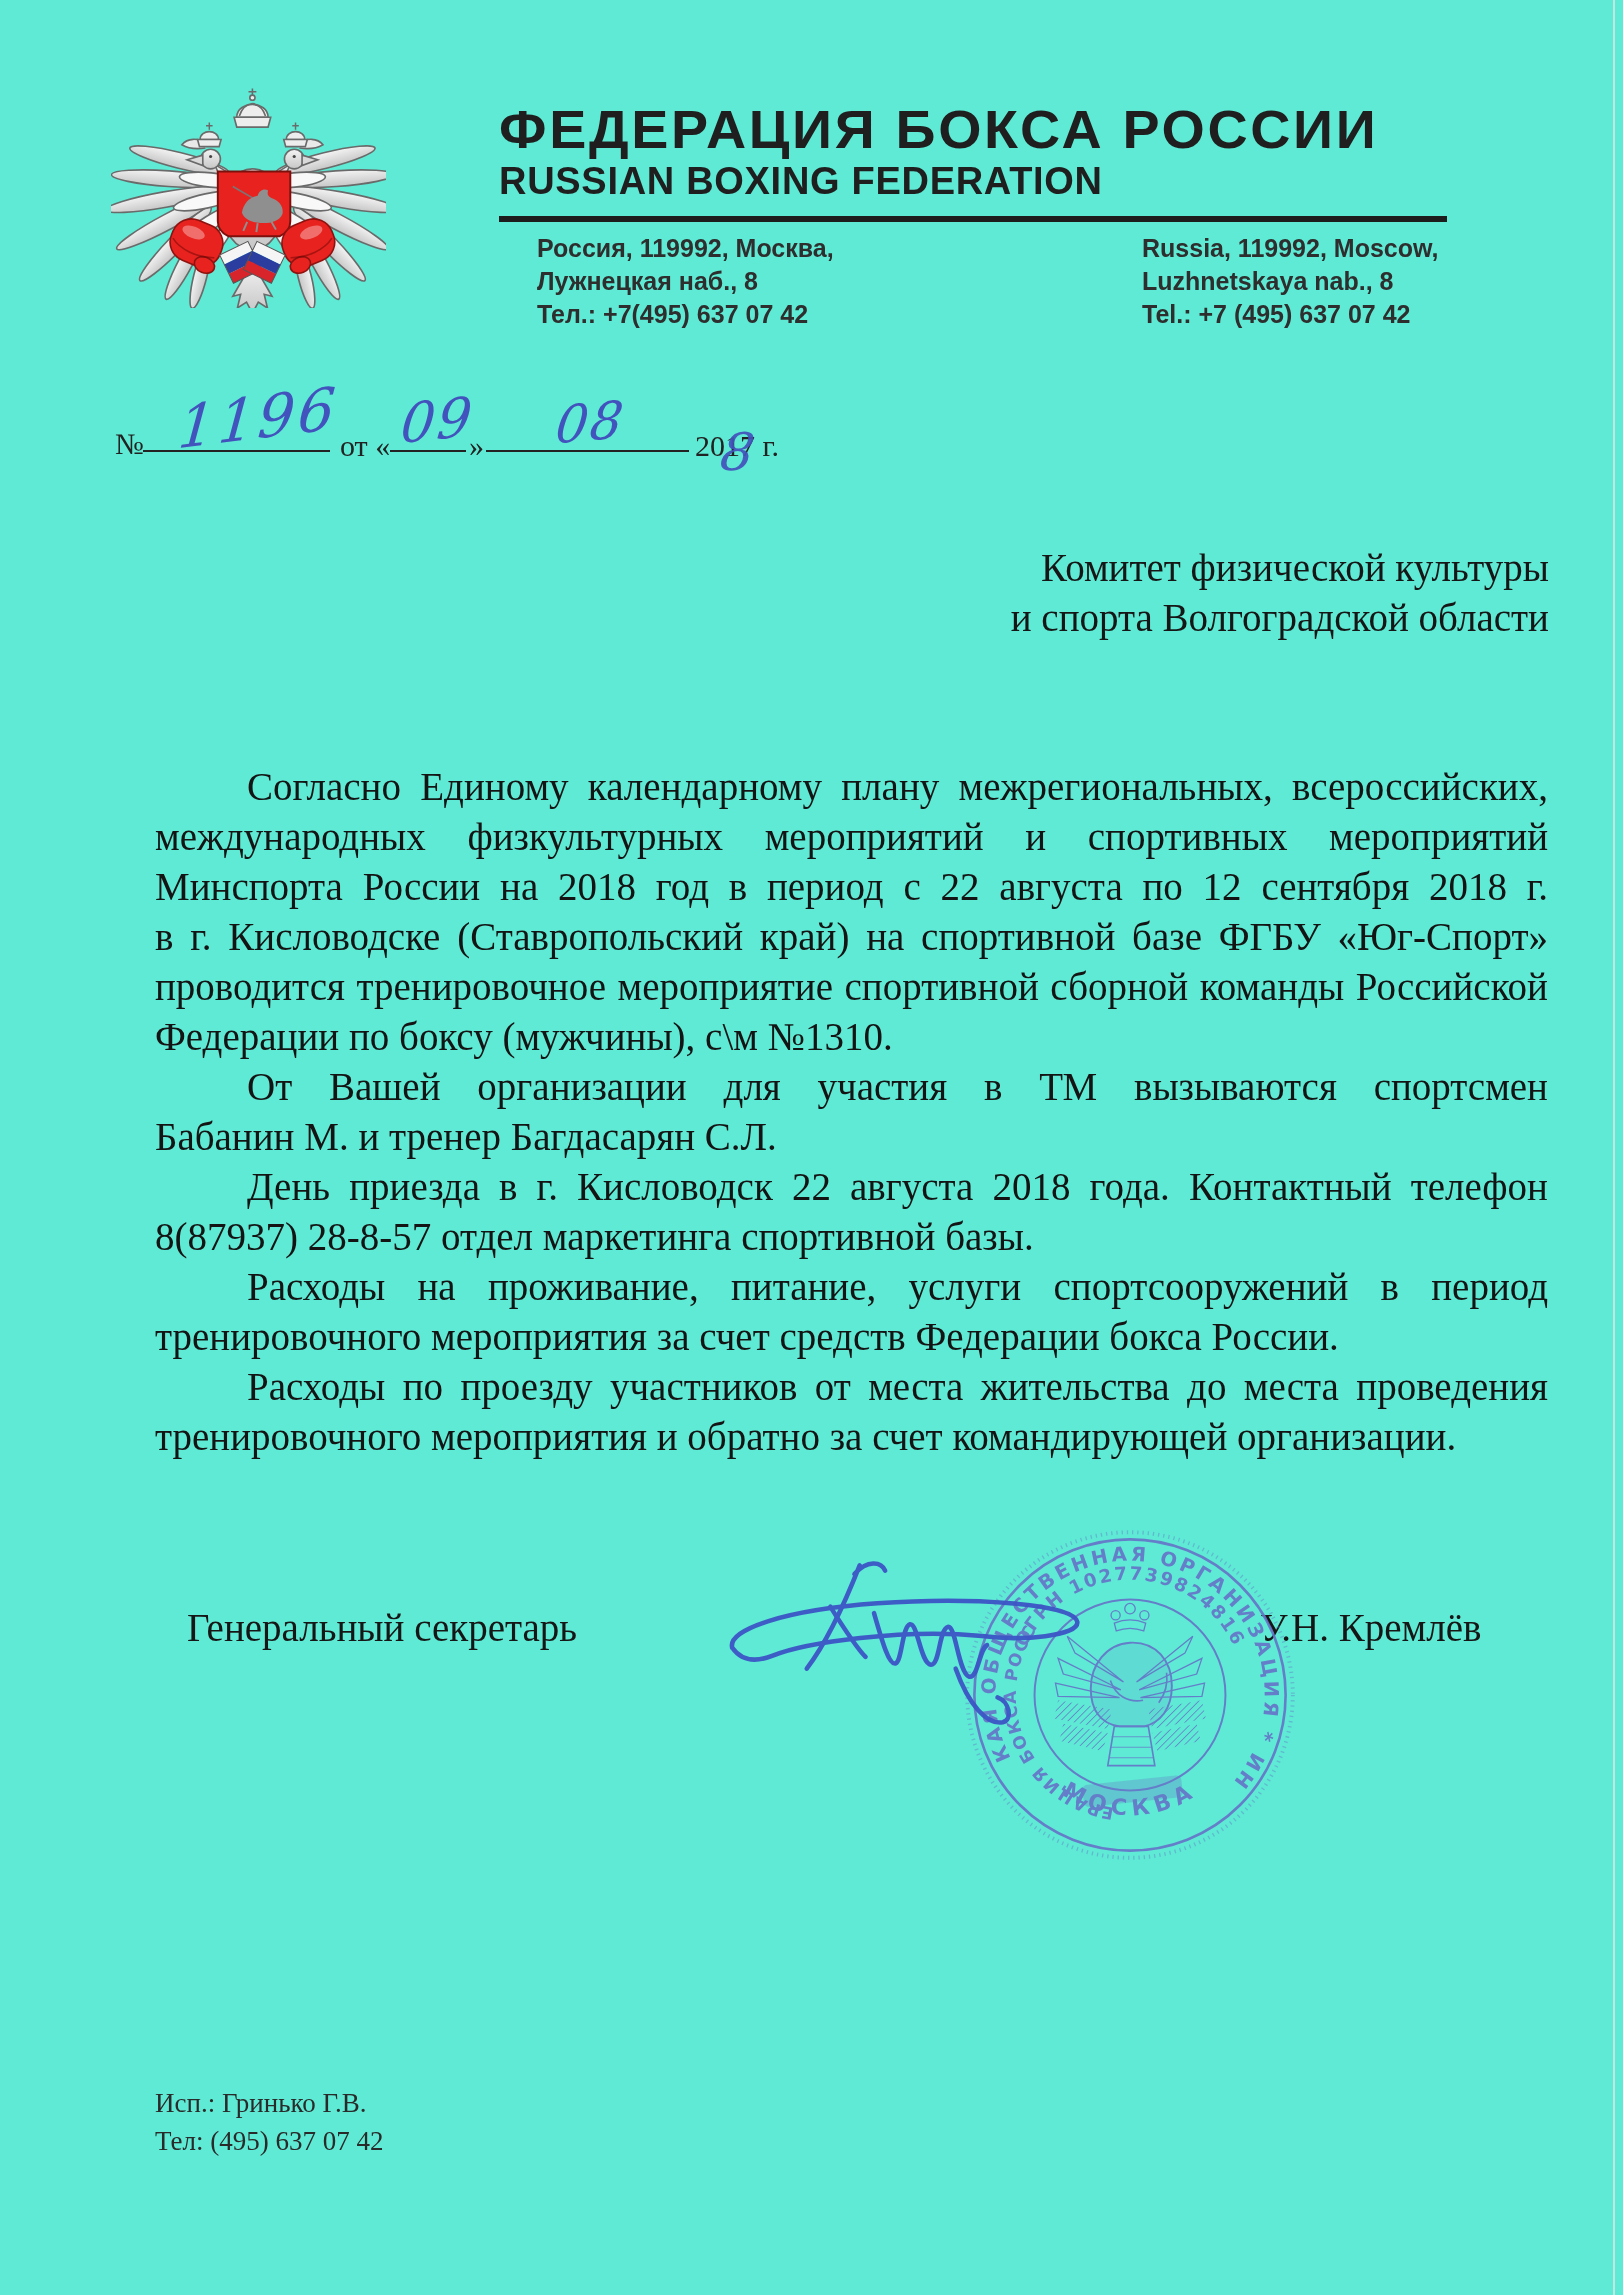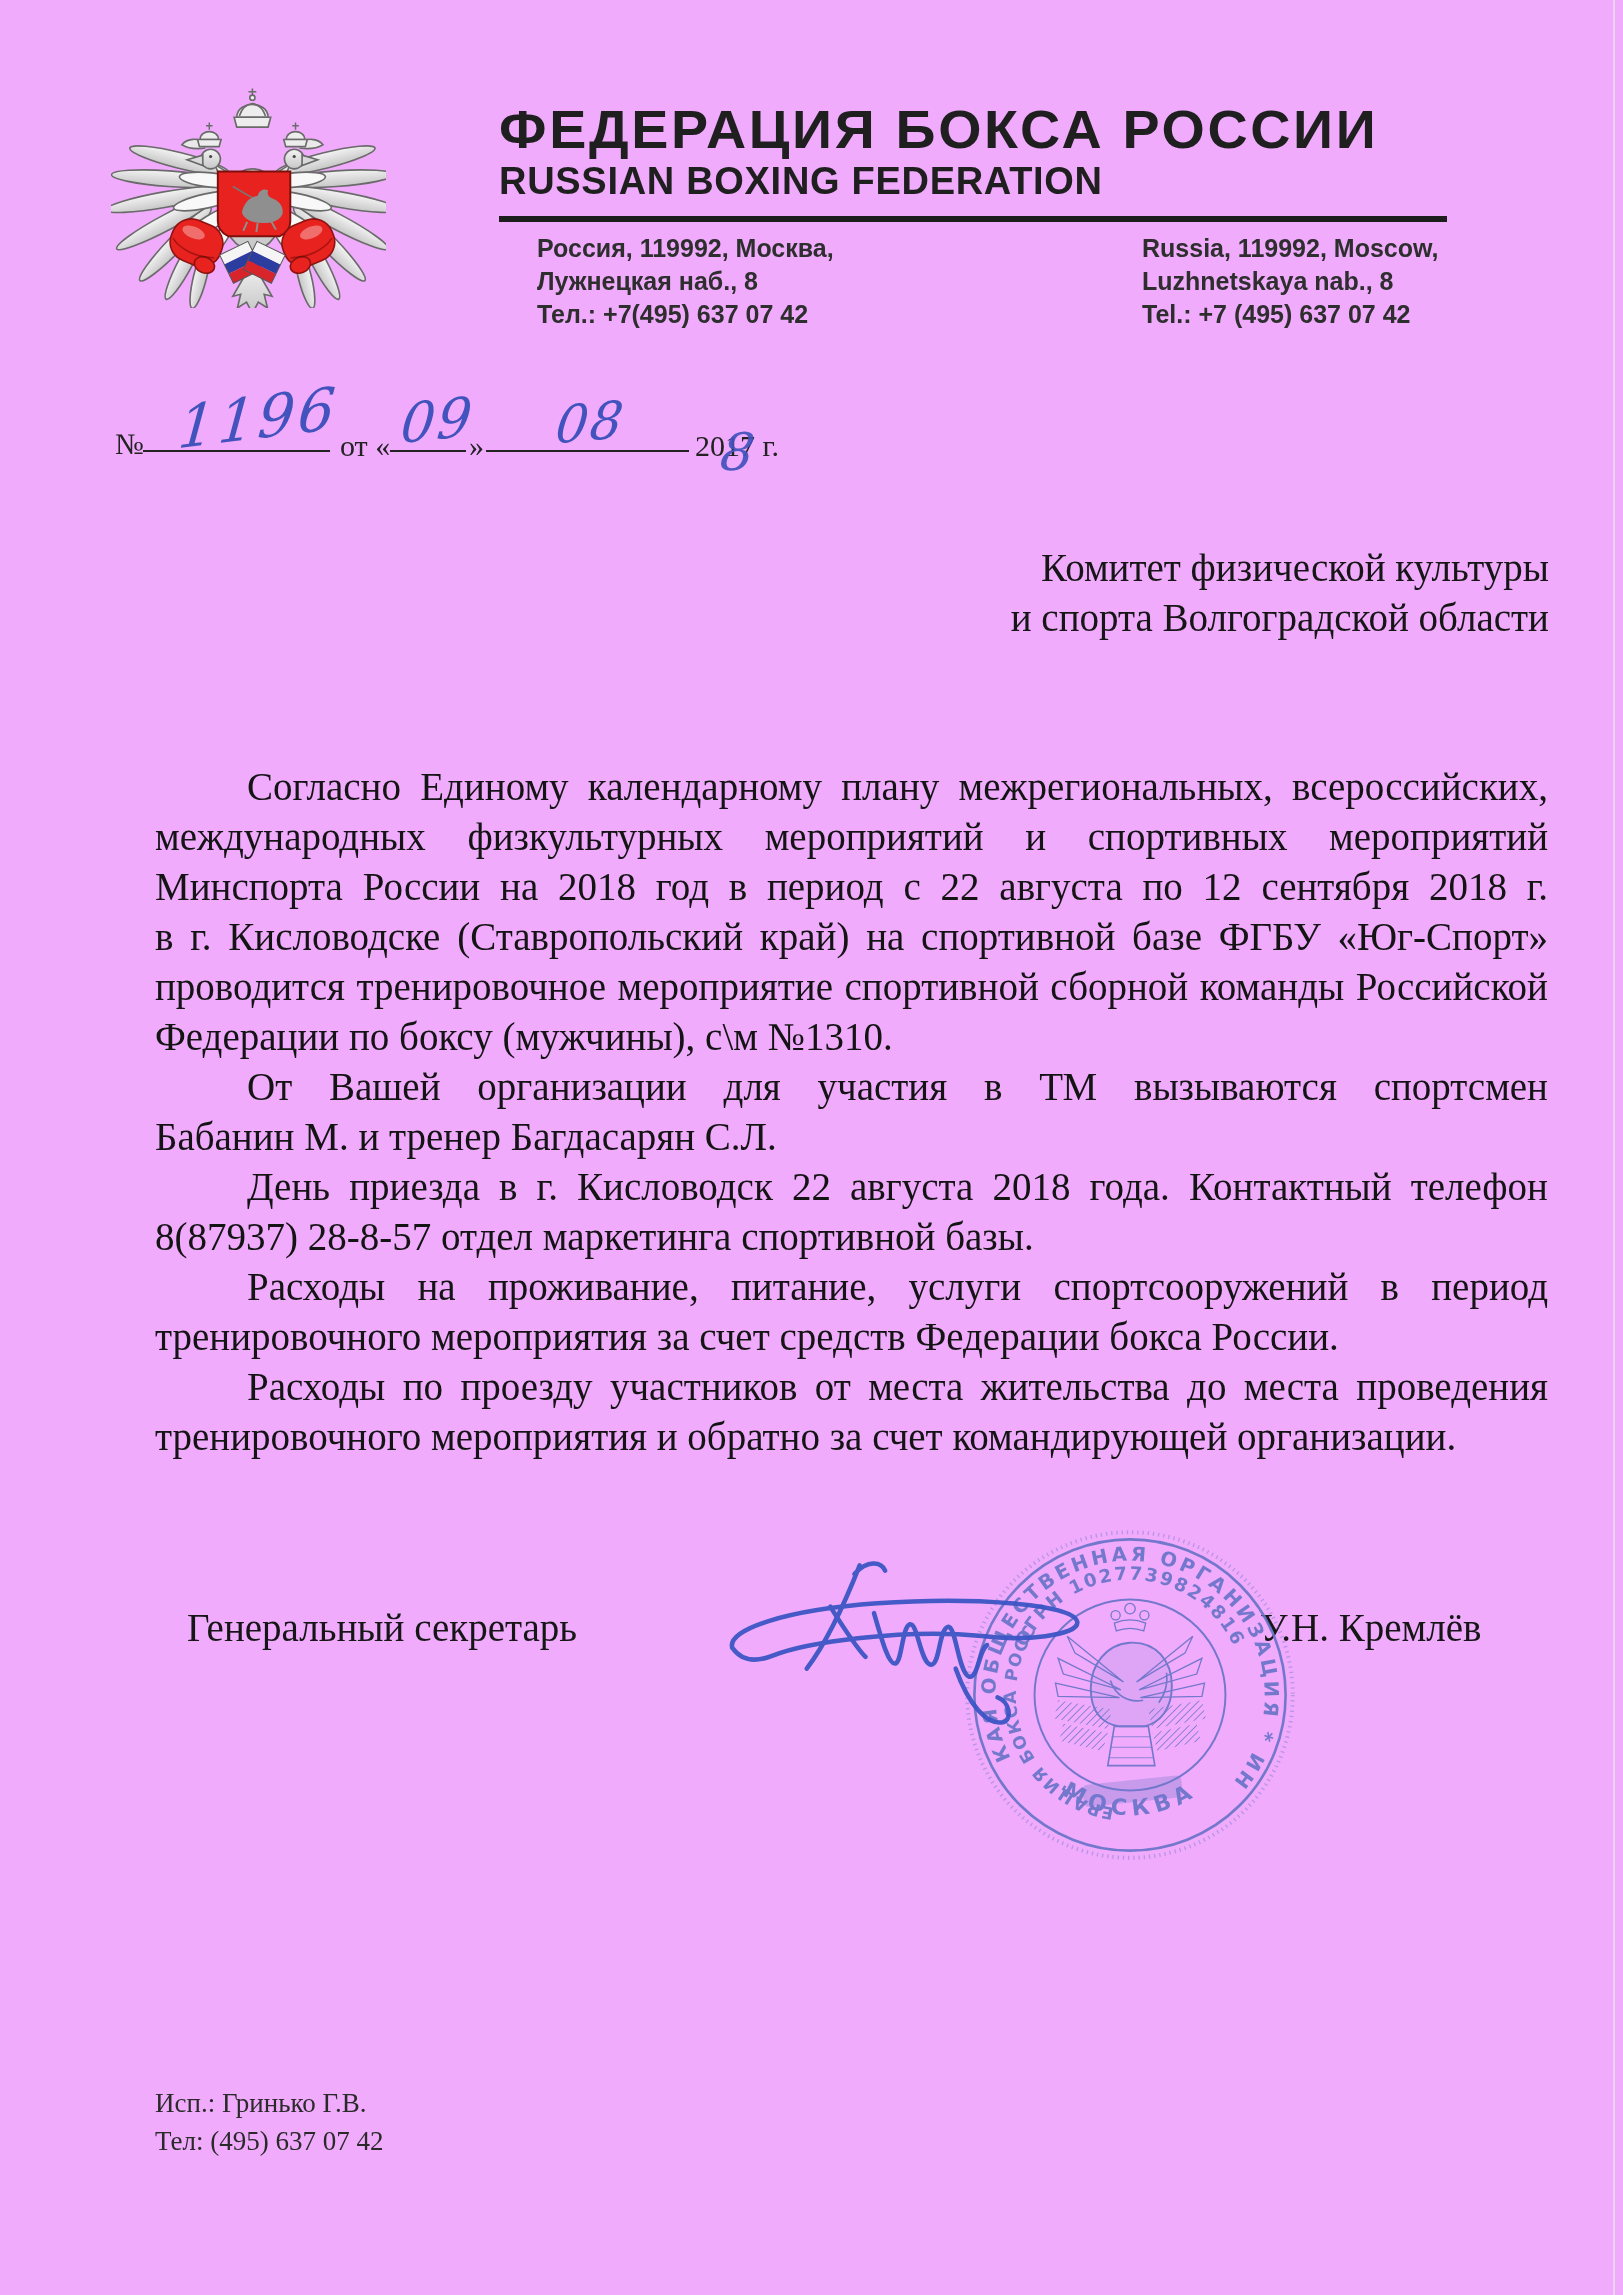--- a/index.html
+++ b/index.html
@@ -1,17 +1,17 @@
 <!DOCTYPE html>
 <html style="font-size:10.5px"><head>
 <meta charset="utf-8">
 <style>
   html,body { margin:0; padding:0; background:#9a9a9a; }
   .page {
-    position:relative; width:1623px; height:2295px; background:#f0abfc;
+    position:relative; width:1623px; height:2295px; background:#5eead4;
     margin:0 auto; overflow:hidden;
     font-family:"Liberation Serif","DejaVu Serif",serif; color:#1b1b1b;
   }
   .abs { position:absolute; }
   
   .org-title { font-family:"Liberation Sans","DejaVu Sans",sans-serif; font-weight:700; color:#1f1f1f; white-space:nowrap; }
   .title-ru { left:499px; top:98px; font-size:54px; letter-spacing:2.6px; transform:scaleX(1.03); transform-origin:0 0; }
   .title-en { left:499px; top:160px; font-size:38px; letter-spacing:0.7px; }
   .divider { left:499px; top:216px; width:948px; height:5.9px; background:#1d1d1d; }
   .addr { font-family:"Liberation Sans","DejaVu Sans",sans-serif; font-weight:700; font-size:25px; line-height:33px; color:#2e2e2e; white-space:nowrap;margin-left:36px; }

